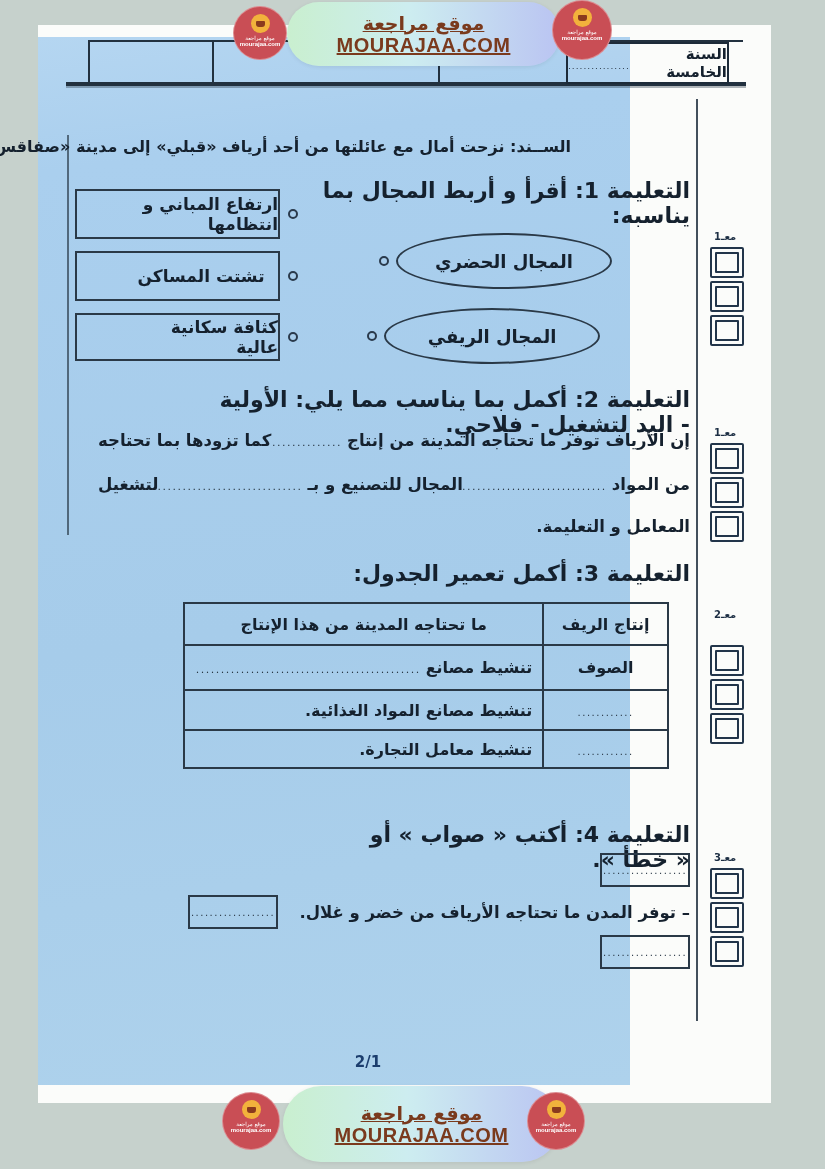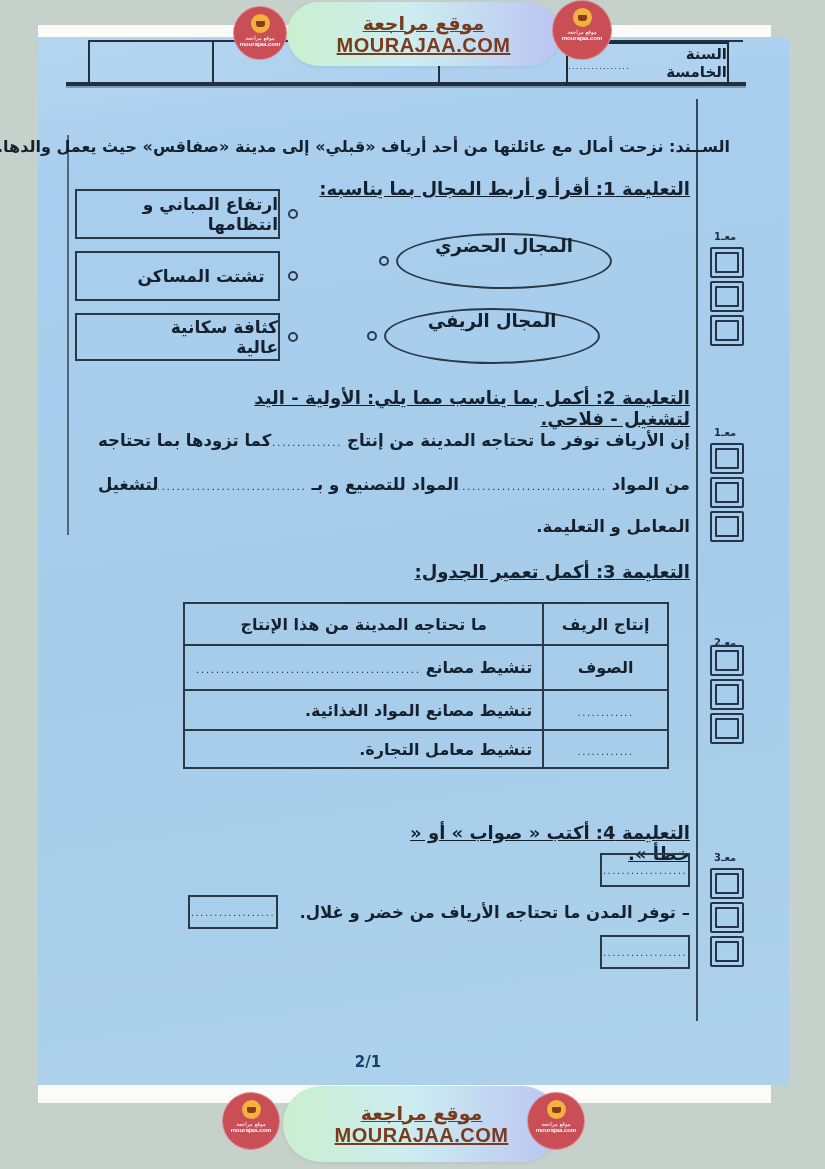--- a/index.html
+++ b/index.html
@@ -12,50 +12,50 @@
     overflow:hidden;
   }
   
   .page {
     position:absolute; left:38px; top:25px;
     width:733px; height:1078px;
     background:#fbfcfa;
   }
   .paper {
     position:absolute; left:0; top:12px;
-    width:751px; height:1048px;
+    width:592px; height:1048px;
     background:linear-gradient(172deg,#b5d6f1 0%,#aacfee 12%,#a6ccea 55%,#aed2ec 100%);
     color:#15212e;
   }
   .ar { direction:rtl; text-align:right; font-weight:700; color:#15212e; }
   .hline,.vline { position:absolute; background:#22313f; }
   .thick { box-shadow:0 2px 0 rgba(34,49,63,.35); }
   
   .grade-cell {
     position:absolute; left:528px; top:5px; width:163px; height:42px;
     border:2px solid #1d2b39; display:flex; direction:rtl;
     align-items:center; justify-content:center; gap:3px;
     background:rgba(255,255,255,0.06);
   }
   .grade-cell .lbl { font-size:15px; font-weight:700; }
   .grade-cell .gdots { font-size:9px; letter-spacing:1px; color:#2a3947; padding-top:6px; }
   
   .support { position:absolute; right:59px; top:100px; white-space:nowrap; font-size:16px; }
-  .heading { position:absolute; font-size:18px;text-decoration:underline; }
+  .heading { position:absolute; font-size:22px; }
   
   .mbox {
     position:absolute; width:205px; height:50px;
     border:2px solid #2a3947; display:flex; align-items:center; justify-content:center;
     font-size:17px;
     padding-left:47px;
   }
   .oval {
     position:absolute; width:216px; height:56px;
     border:2px solid #2a3947; border-radius:50%;
-    display:flex; align-items:flex-start; justify-content:center;
+    display:flex; align-items:center; justify-content:center;
     font-size:18px;
   }
   .dotc {
     position:absolute; width:10px; height:10px;
     border:2px solid #2a3a4c; border-radius:50%;
   }
   
   .fill { position:absolute; left:60px; width:592px; display:flex; direction:rtl; align-items:baseline; font-size:16.5px; font-weight:700; }
   .fdots { flex:1; overflow:hidden; white-space:nowrap; font-size:11px; letter-spacing:1.5px; color:#2a3947; padding:0 5px; font-weight:400; }
   
@@ -148,21 +148,21 @@
     <div class="heading ar" style="left:180px; top:350px; width:472px;">التعليمة 2: أكمل بما يناسب مما يلي: الأولية - اليد لتشغيل - فلاحي.</div>
 
     <div class="fill" style="top:394px;">
       <span>إن الأرياف توفر ما تحتاجه المدينة من إنتاج</span>
       <span class="fdots">.......................................................</span>
       <span>كما تزودها بما تحتاجه</span>
     </div>
     <div class="fill" style="top:438px;">
       <span>من المواد</span>
       <span class="fdots">.......................................................</span>
-      <span>المواد للتصنيع و بـ</span>
+      <span>المجال للتصنيع و بـ</span>
       <span class="fdots">.......................................................</span>
       <span>لتشغيل</span>
     </div>
     <div class="fill" style="top:480px;">
       <span>المعامل و التعليمة.</span>
     </div>
 
     <div class="heading ar" style="left:310px; top:524px; width:342px;">التعليمة 3: أكمل تعمير الجدول:</div>
 
     <table class="prod">
@@ -228,21 +228,21 @@
     <div class="chk" style="left:672px; top:406px;">
         <div class="in"></div>
       </div>
     <div class="chk" style="left:672px; top:440px;">
         <div class="in"></div>
       </div>
     <div class="chk" style="left:672px; top:474px;">
         <div class="in"></div>
       </div>
 
-    <div class="crit-label" style="left:676px; top:600px;">معـ2</div>
+    <div class="crit-label" style="left:676px; top:572px;">معـ2</div>
     <div class="chk" style="left:672px; top:608px;">
         <div class="in"></div>
       </div>
     <div class="chk" style="left:672px; top:642px;">
         <div class="in"></div>
       </div>
     <div class="chk" style="left:672px; top:676px;">
         <div class="in"></div>
       </div>
 

